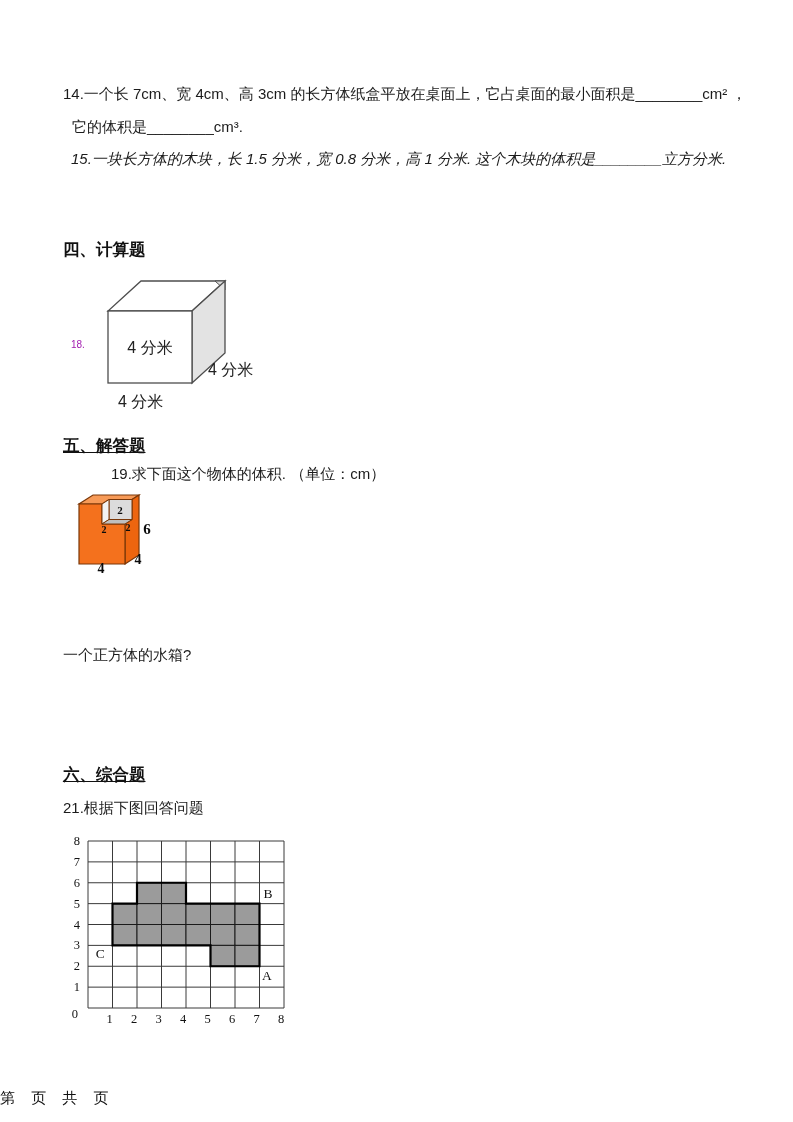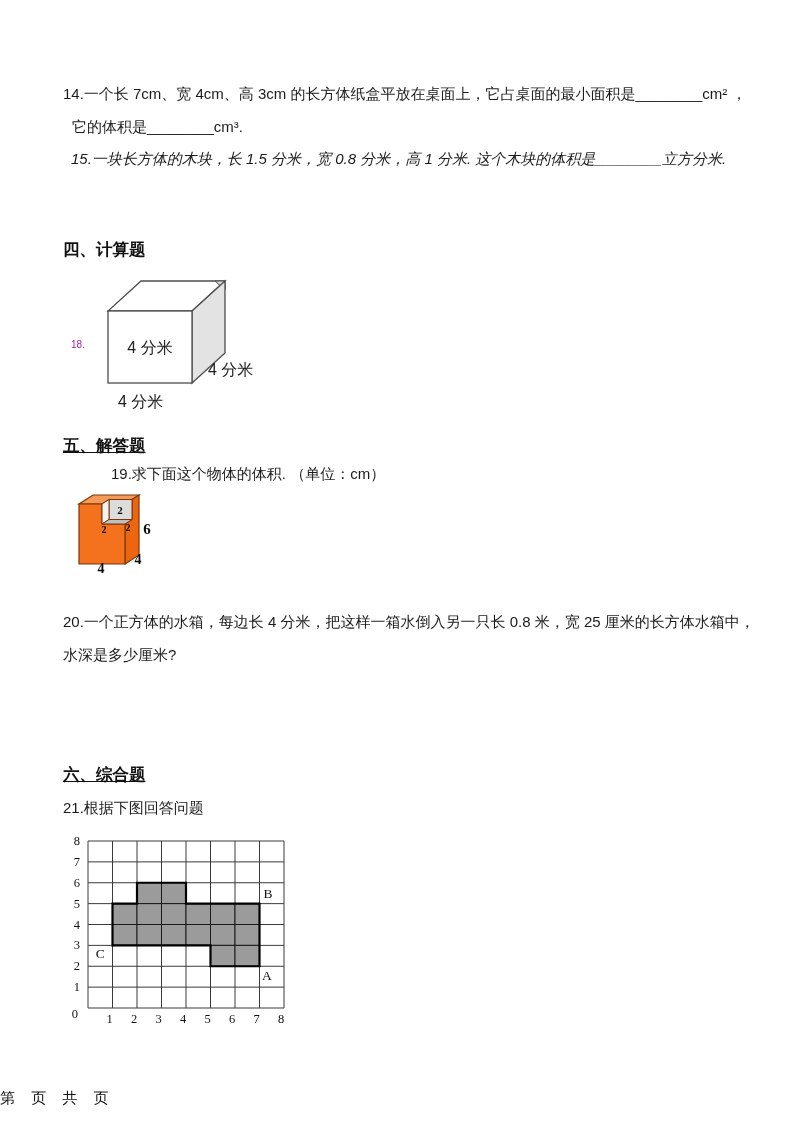--- a/index.html
+++ b/index.html
@@ -68,22 +68,21 @@
     <polygon points="27,32 50,32 57,27.5 34,27.5" fill="#bfbfbf" stroke="#7a3708" stroke-width="1"></polygon>
 
     <text class="solid-label" x="45" y="22" font-size="11" text-anchor="middle">2</text>
     <text class="solid-label" x="29" y="41" font-size="10" text-anchor="middle">2</text>
     <text class="solid-label" x="53" y="39" font-size="10" text-anchor="middle">2</text>
     <text class="solid-label" x="72" y="42" font-size="15" text-anchor="middle">6</text>
     <text class="solid-label" x="26" y="81" font-size="14" text-anchor="middle">4</text>
     <text class="solid-label" x="63" y="72" font-size="14" text-anchor="middle">4</text>
   </svg>
 
-  <div class="t" style="left:63px; top:612px;">20.一个正方体的水箱，每边长 4 分米，把这样一箱水倒入另一只长 0.8 米，宽 25 厘米的长方体水箱中，</div>
-  <div class="t" style="left:63px; top:645px;">水深是多少厘米?</div>
+  <div class="t" style="left:63px; top:645px;">一个正方体的水箱?</div>
 
   <div class="sec" style="left:63px; top:764px;text-decoration:underline;">六、综合题</div>
 
   <div class="t" style="left:63px; top:798px;text-align:right;">21.根据下图回答问题</div>
   <svg class="fig" id="grid-svg" style="left:68px; top:830px;" width="240" height="200" viewBox="0 0 240 200">
       <line x1="20" y1="178" x2="20" y2="11" stroke="#3a3a3a" stroke-width="1"></line>
       <line x1="44.5" y1="178" x2="44.5" y2="11" stroke="#3a3a3a" stroke-width="1"></line>
       <line x1="69" y1="178" x2="69" y2="11" stroke="#3a3a3a" stroke-width="1"></line>
       <line x1="93.5" y1="178" x2="93.5" y2="11" stroke="#3a3a3a" stroke-width="1"></line>
       <line x1="118" y1="178" x2="118" y2="11" stroke="#3a3a3a" stroke-width="1"></line>

